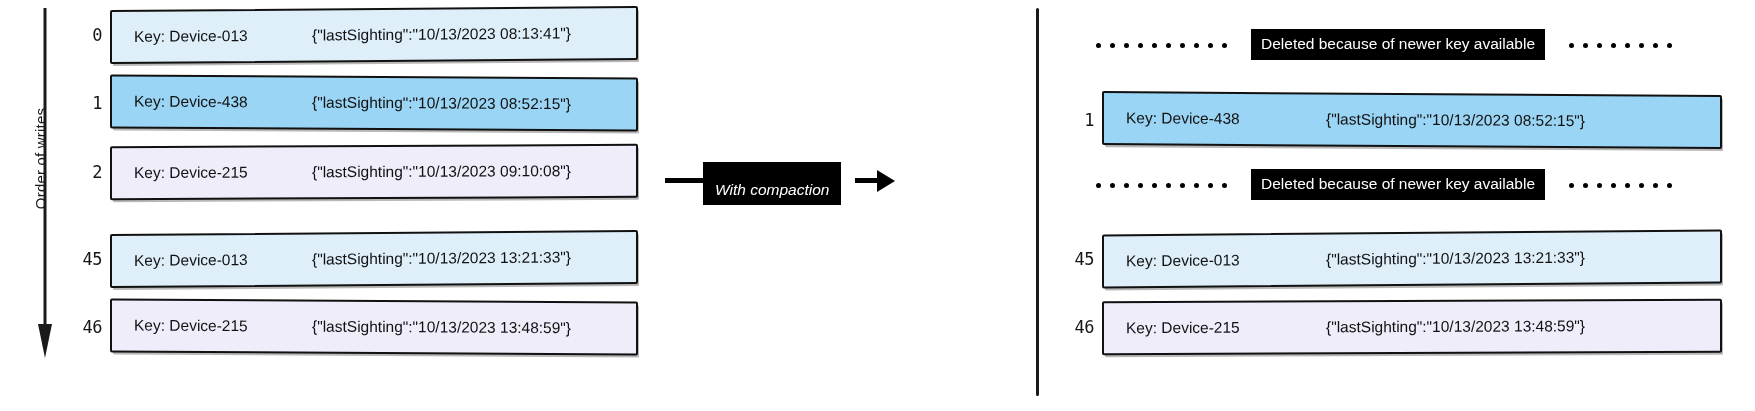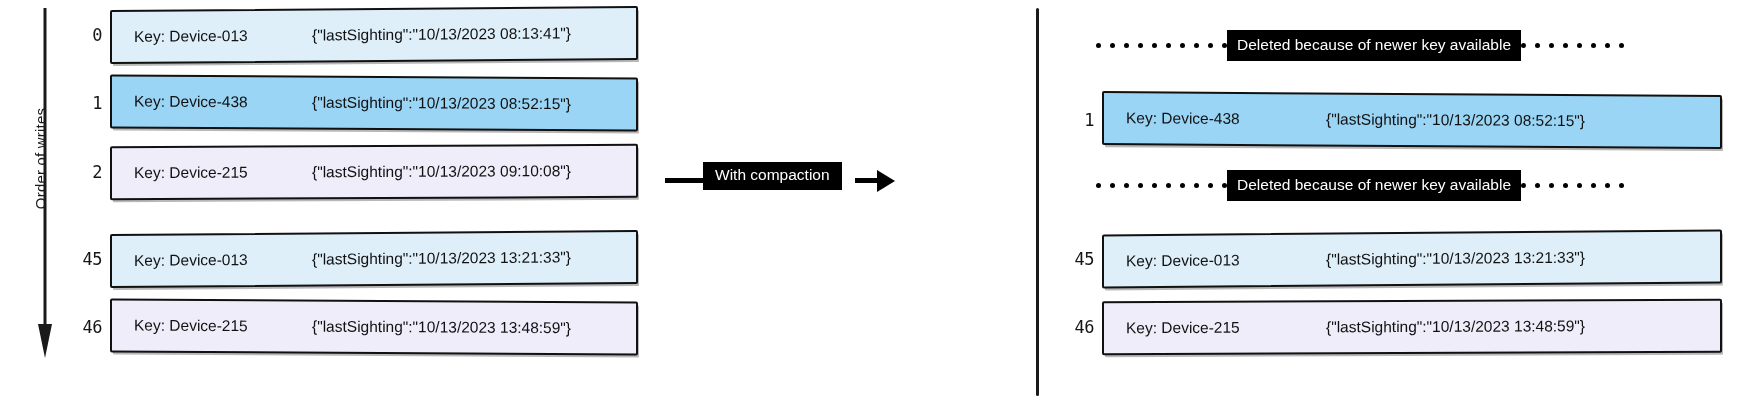--- a/index.html
+++ b/index.html
@@ -99,23 +99,24 @@
   .cell-value {
     position: absolute;
   }
 
   
   .chip {
     position: absolute;
     background: #000000;
     color: #ffffff;
     font-size: 15.5px;
-    padding: 4px 12px 6px 12px;
+    padding: 19px 12px 6px 12px;
     white-space: nowrap;
     line-height: 1.15;
+    font-style: italic;
   }
 
   
   .compaction-group {
     position: absolute;
     left: 665px;
     top: 162px;
     height: 38px;
   }
   .compaction-stem {
@@ -146,21 +147,22 @@
     border-top: 11px solid transparent;
     border-bottom: 11px solid transparent;
     border-left: 18px solid #000;
   }
 
   
   .deleted-row {
     position: absolute;
     height: 30px;
     display: flex;
-    align-items: center;
+    align-items: flex-end;
+    gap: 24px;
   }
   .dots {
     height: 30px;
     display: flex;
     align-items: center;
     gap: 9px;
   }
   .dots i {
     display: block;
     width: 5px;

